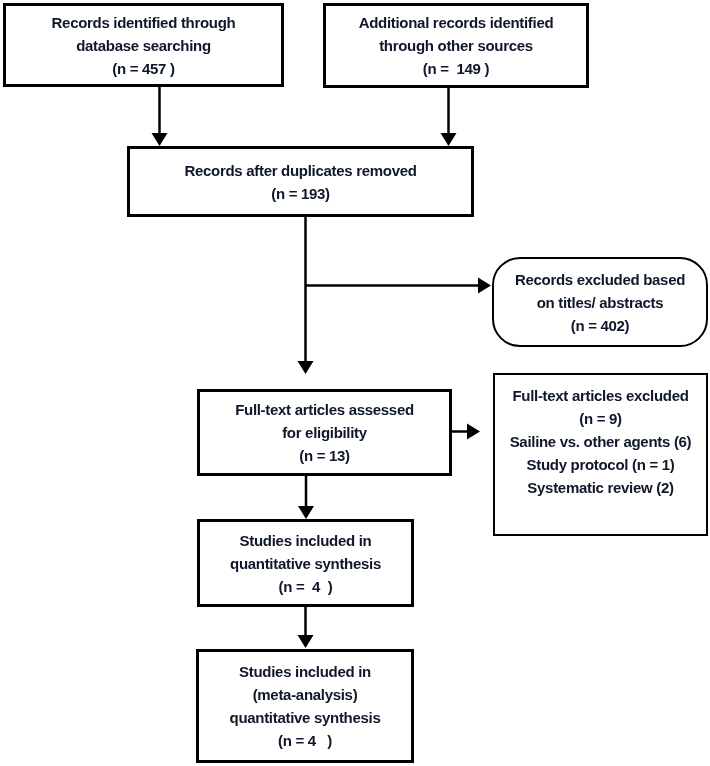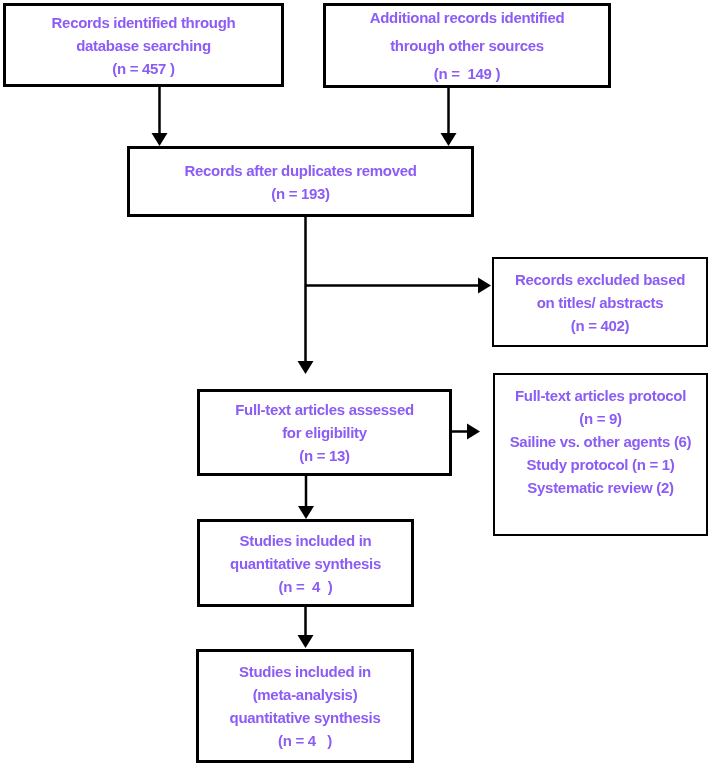--- a/index.html
+++ b/index.html
@@ -6,21 +6,21 @@
     margin: 0;
     padding: 0;
     background: #ffffff;
   }
   .canvas {
     position: relative;
     width: 710px;
     height: 766px;
     background: #ffffff;
     font-family: "Liberation Sans", "DejaVu Sans", sans-serif;
-    color: #8b5cf6;
+    color: #0f172a;
     overflow: hidden;
   }
   .connectors {
     position: absolute;
     left: 0;
     top: 0;
     pointer-events: none;
   }
   .connectors line {
     stroke: #000000;
@@ -41,27 +41,27 @@
     text-align: center;
     font-weight: 700;
     font-size: 15px;
     letter-spacing: -0.3px;
     line-height: 23px;
   }
   .box .tline {
     white-space: pre;
   }
   .b1 { left: 3px;   top: 3px;   width: 281px; height: 84px;  }
-  .b2 { left: 323px; top: 3px;   width: 288px; height: 85px; justify-content: space-between;  }
+  .b2 { left: 323px; top: 3px;   width: 266px; height: 85px;  }
   .b3 { left: 127px; top: 146px; width: 347px; height: 71px;  }
   .b4 { left: 197px; top: 389px; width: 255px; height: 87px;  }
   .b5 { left: 493px; top: 373px; width: 215px; height: 163px;
         border-width: 2.5px; justify-content: flex-start; padding-top: 9px; }
   .b6 { left: 492px; top: 257px; width: 216px; height: 90px;
-        border-width: 2.5px; }
+        border-width: 2.5px; border-radius: 28px; }
   .b7 { left: 197px; top: 519px; width: 217px; height: 88px;  }
   .b8 { left: 196px; top: 649px; width: 218px; height: 114px; }
 </style>
 </head>
 <body>
 
 <div class="canvas">
 
   <svg class="connectors" width="710" height="766" viewBox="0 0 710 766">
     <g>
@@ -117,21 +117,21 @@
     <div class="tline">(n = 402)</div>
   </div>
 
   <div class="box b4">
     <div class="tline">Full-text articles assessed</div>
     <div class="tline">for eligibility</div>
     <div class="tline">(n = 13)</div>
   </div>
 
   <div class="box b5">
-    <div class="tline">Full-text articles protocol</div>
+    <div class="tline">Full-text articles excluded</div>
     <div class="tline">(n = 9)</div>
     <div class="tline">Sailine vs. other agents (6)</div>
     <div class="tline">Study protocol (n = 1)</div>
     <div class="tline">Systematic review (2)</div>
   </div>
 
   <div class="box b7">
     <div class="tline">Studies included in</div>
     <div class="tline">quantitative synthesis</div>
     <div class="tline">(n =  4  )</div>

